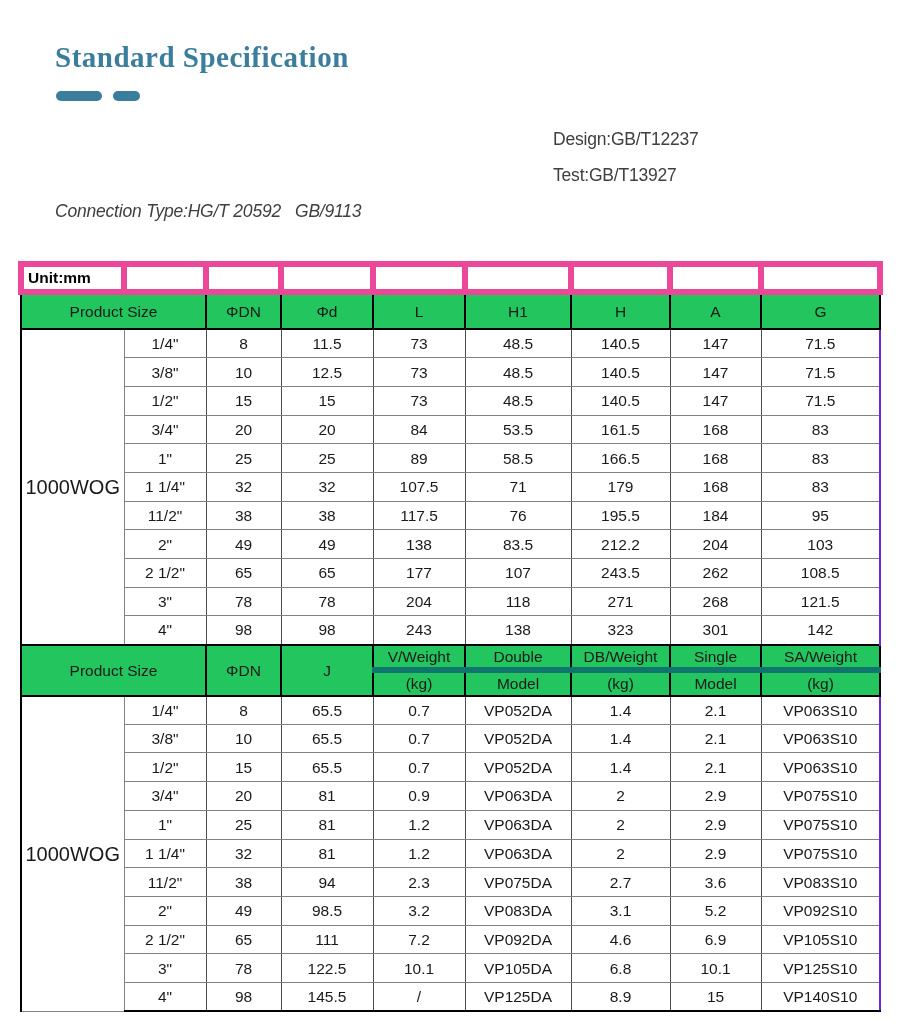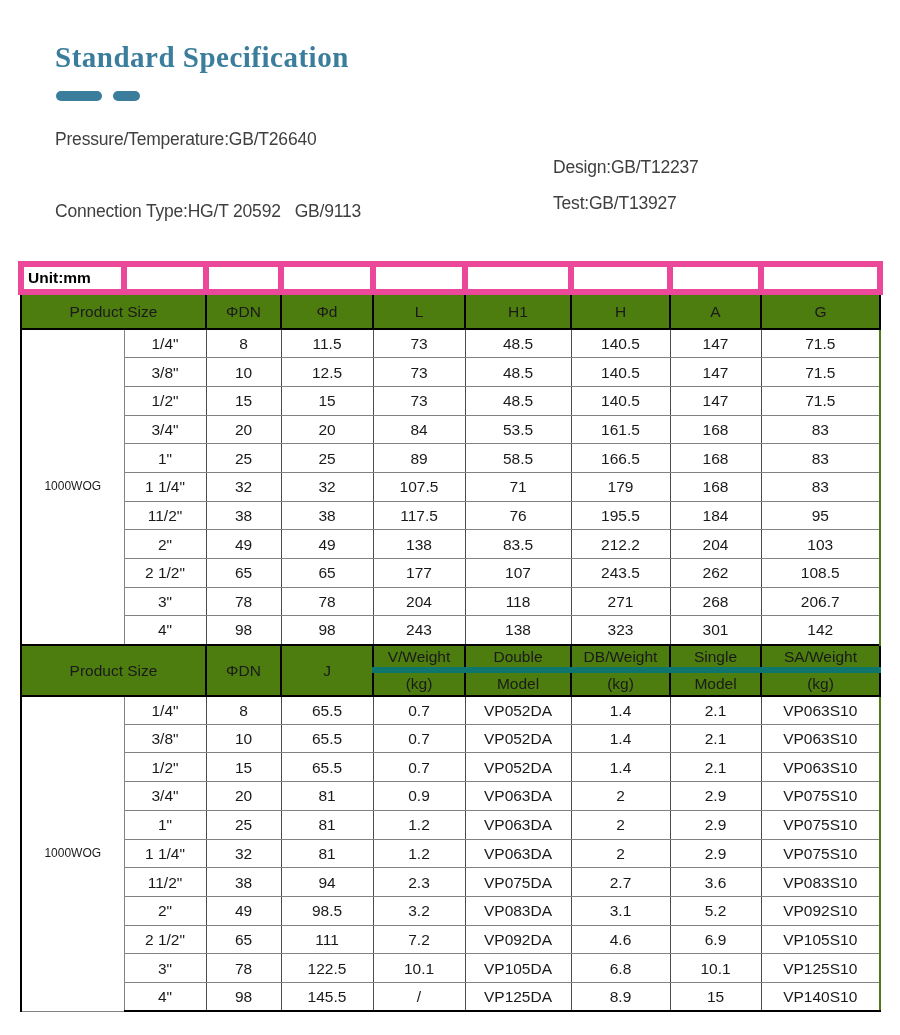--- a/index.html
+++ b/index.html
@@ -19,23 +19,23 @@
   .dash-long  { left: 56px;  width: 46px; }
   .dash-short { left: 113px; width: 27px; }
 
   
   .spec {
     position: absolute; font-size: 17.5px; color: #3f3f3f;
     letter-spacing: -0.2px; white-space: pre;
   }
   .spec-r1 { top: 129px; }
   .spec-r2 { top: 165px; }
-  .spec-r3 { top: 201px; }
+  .spec-r3 { top: 201px; font-style: italic; }
   .spec-c1 { left: 55px; }
-  .spec-c2 { left: 553px; margin-top: 28px; }
+  .spec-c2 { left: 553px; }
 
   
   .spec-table {
     position: absolute; left: 18px; top: 261px;
     border-collapse: collapse; table-layout: fixed; width: 859px;
   }
   .spec-table td, .spec-table th {
     padding: 0; text-align: center; vertical-align: middle;
     font-size: 15.5px; font-weight: 400; color: #1a1a1a; overflow: hidden;
     line-height: 1.1;
@@ -43,52 +43,51 @@
 
   
   .r-unit { height: 28px; }
   .r-unit td { border: 6px solid #ec4899; background: #ffffff; }
   .r-unit td.unit-first {
     text-align: left; padding-left: 4px; font-weight: 700; color: #000;
   }
 
   
   .hdr {
-    background: #4d7c0f; border: 2px solid #000000;
+    background: #22c55e; border: 2px solid #000000;
     font-weight: 700; color: #111111;
   }
   .r-head1 { height: 37px; }
   .r-h2 { height: 25.5px; }
   th.sub-top { border-bottom: 6px solid #0f766e; }
   th.sub-bot { border-top: 1px solid #000000; }
 
   
   tbody.t-data tr { height: 28.7px; }
   tbody.t-data td {
     background: #ffffff;
     border-left: 1px solid #4d4d4d; border-right: 1px solid #4d4d4d;
     border-top: 1px solid #828282; border-bottom: 1px solid #828282;
   }
-  tbody.t-data td:last-child { border-right: 2px solid #4d7c0f; margin-left: 30px; }
+  tbody.t-data td:last-child { border-right: 2px solid #6d28d9; margin-left: 30px; }
   tbody.t-data td.group {
     border-left: 2px solid #000; border-right: 1px solid #828282;
-    font-size: 12px;
+    font-size: 20px;
   }
   tbody.t-data.t-last tr:last-child td { border-bottom: 2px solid #000; }
 </style>
 </head>
 <body>
 
 <div class="page">
 
   <h1 class="title">Standard Specification</h1>
   <div class="dash dash-long"></div>
   <div class="dash dash-short"></div>
 
-  <div class="spec spec-r1 spec-c1">Pressure/Temperature:GB/T26640</div>
   <div class="spec spec-r1 spec-c2">Design:GB/T12237</div>
   <div class="spec spec-r2 spec-c2">Test:GB/T13927</div>
   <div class="spec spec-r3 spec-c1">Connection Type:HG/T 20592   GB/9113</div>
 
   <table class="spec-table">
     <colgroup>
       <col style="width:103px">
         <col style="width:82px">
         <col style="width:75px">
       <col style="width:92px">
@@ -235,21 +234,21 @@
 
         <tr>
 
           <td>3"</td>
           <td>78</td>
           <td>78</td>
           <td>204</td>
           <td>118</td>
           <td>271</td>
           <td>268</td>
-          <td>206.7</td>
+          <td>121.5</td>
         </tr>
 
         <tr>
 
           <td>4"</td>
           <td>98</td>
           <td>98</td>
           <td>243</td>
           <td>138</td>
           <td>323</td>

